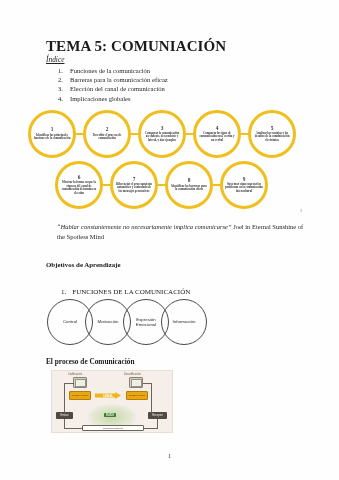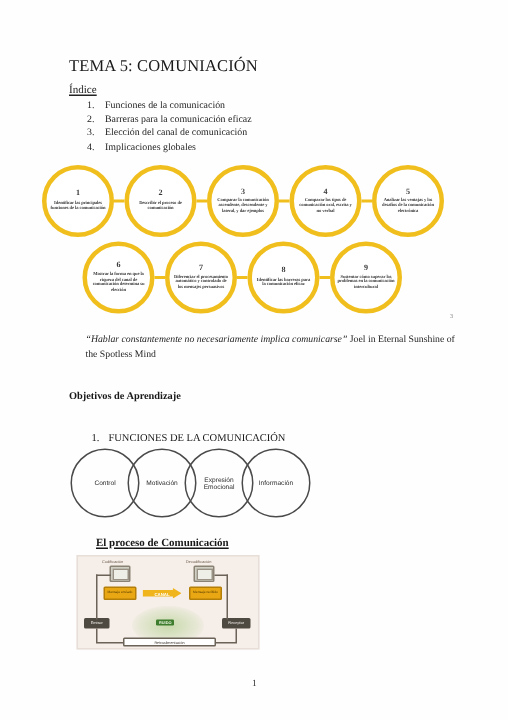--- a/index.html
+++ b/index.html
@@ -15,31 +15,32 @@
     width: 339px;
     height: 480px;
     background: #fefefe;
     padding: 0;
   }
 
   
   .doc-title {
     position: absolute;
     left: 46px; top: 38px;
-    font-size: 11px;
-    font-weight: normal;
+    font-size: 15px;
+    font-weight: bold;
     letter-spacing: 0.1px;
     color: #1b1b1b;
   }
   .index-label {
     position: absolute;
     left: 46px; top: 55px;
     font-size: 7.4px;
     color: #222;
     text-decoration: underline;
+    font-style: italic;
   }
   .index-list {
     position: absolute;
     left: 58px; top: 66px;
     width: 250px;
   }
   .index-item {
     display: flex;
     font-size: 6.6px;
     line-height: 9.2px;
@@ -155,25 +156,24 @@
     padding: 4px;
   }
   .vcircle.c1 { left: 0px; }
   .vcircle.c2 { left: 38px; }
   .vcircle.c3 { left: 76px; }
   .vcircle.c4 { left: 114px; }
 
   
   .proceso-title {
     position: absolute;
-    left: 64px; top: 357px;
+    left: 46px; top: 357px;
     font-size: 7.3px;
     font-weight: bold;
     color: #181818;
-    text-decoration: underline;
   }
 
   
   .diagram {
     position: absolute;
     left: 51px; top: 370px;
     width: 122px; height: 63px;
     background: #f6eee9;
     border: 0.5px solid #e7ded8;
   }

